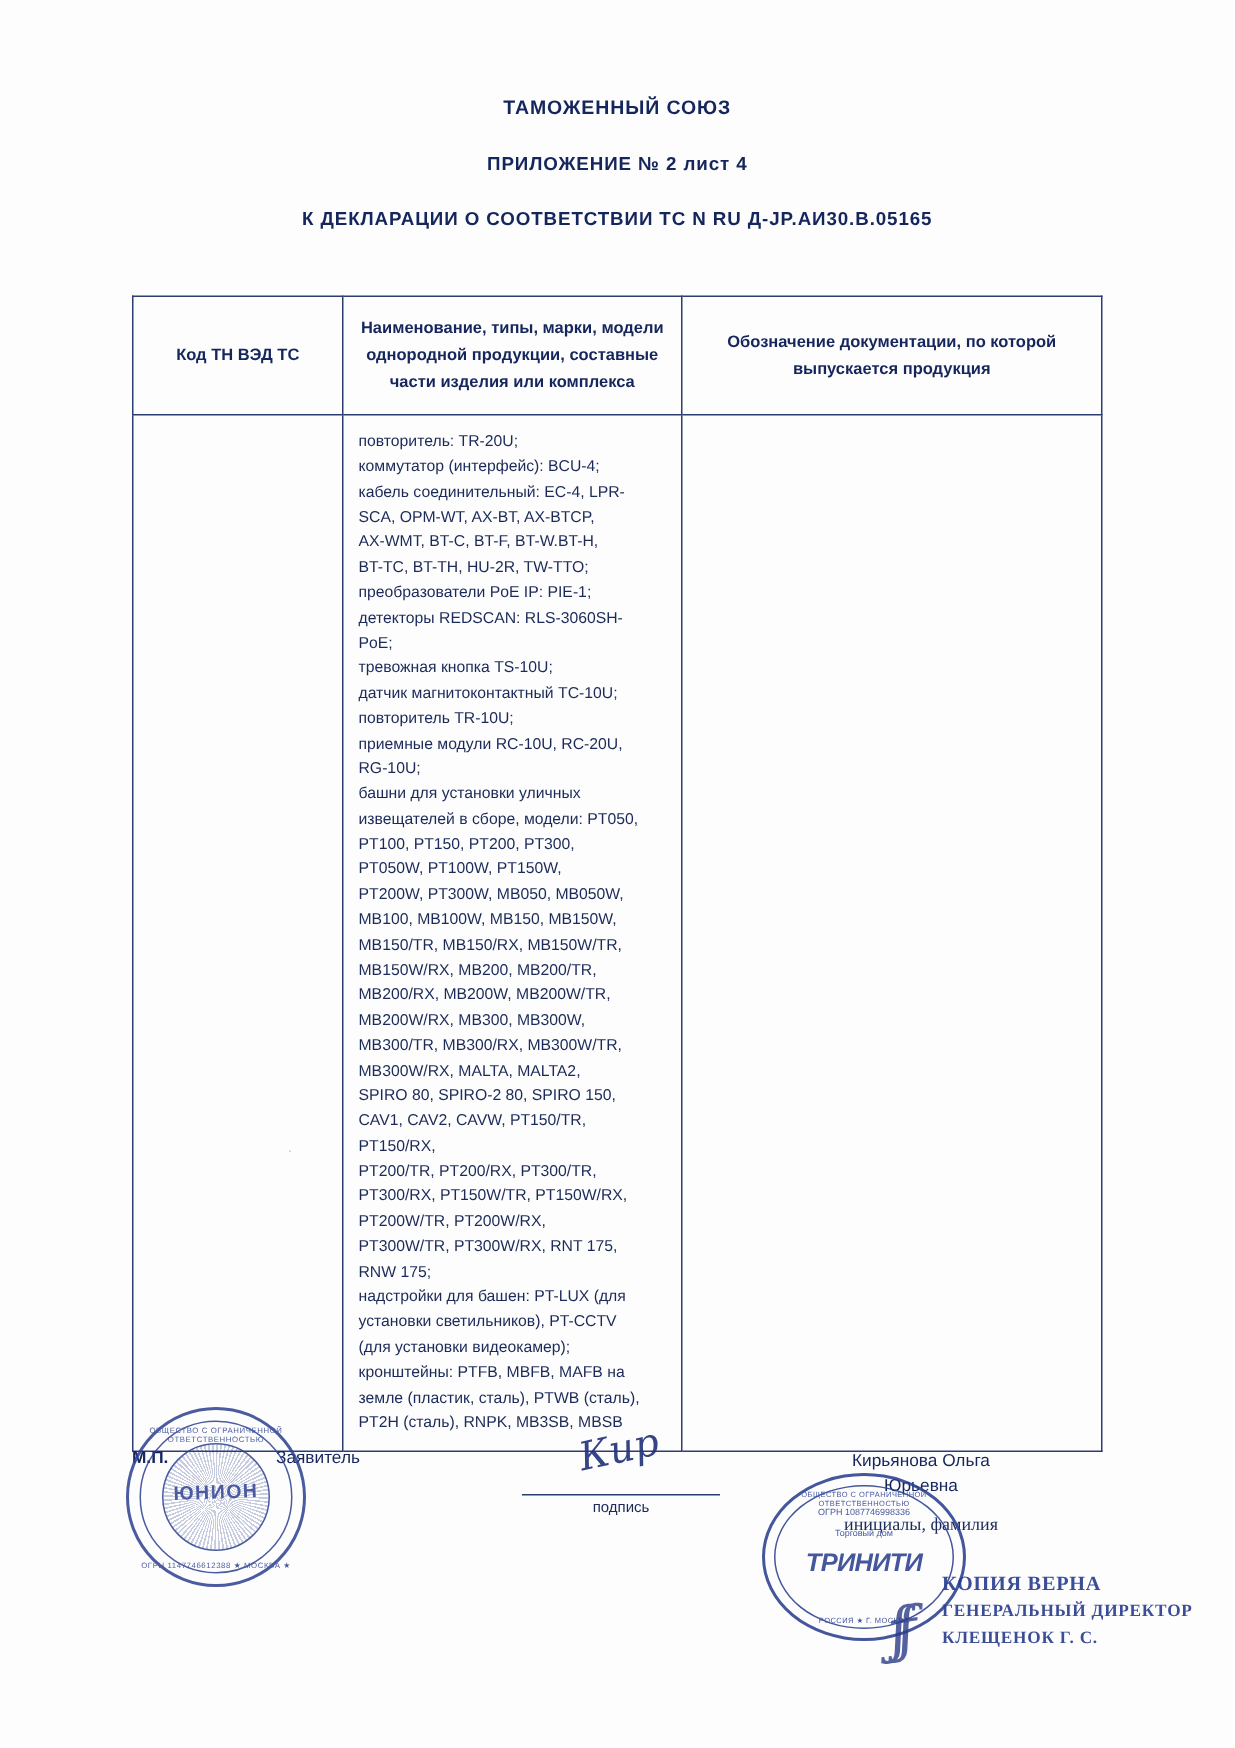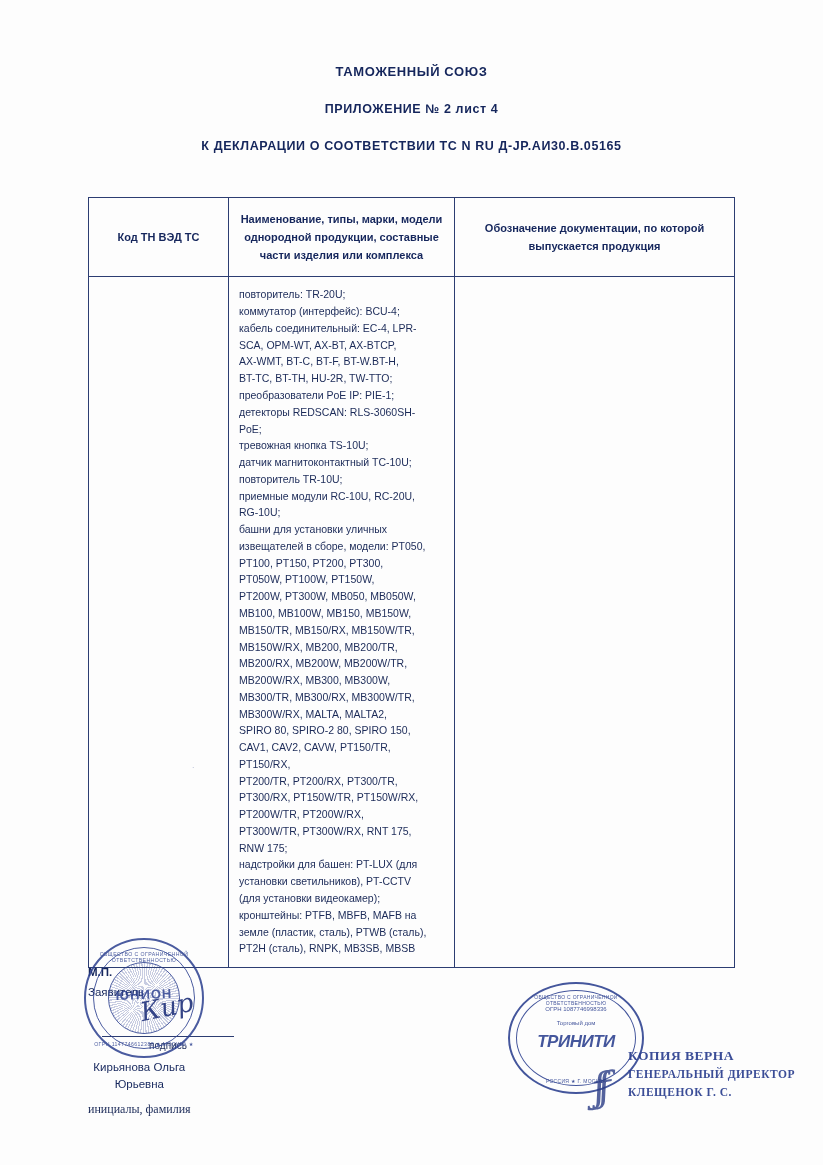--- a/index.html
+++ b/index.html
@@ -92,21 +92,20 @@
     position: absolute;
     left: 88px;
     top: 958px;
     width: 646px;
     font-size: 11.5px;
     color: #15265c;
   }
   .footer-row {
     display: flex;
     align-items: flex-start;
-    flex-direction: column;
   }
   .fcol-mp {
     width: 96px;
     font-weight: bold;
     padding-top: 8px;
     text-align: left;
   }
   .fcol-app {
     width: 150px;
     padding-top: 8px;

